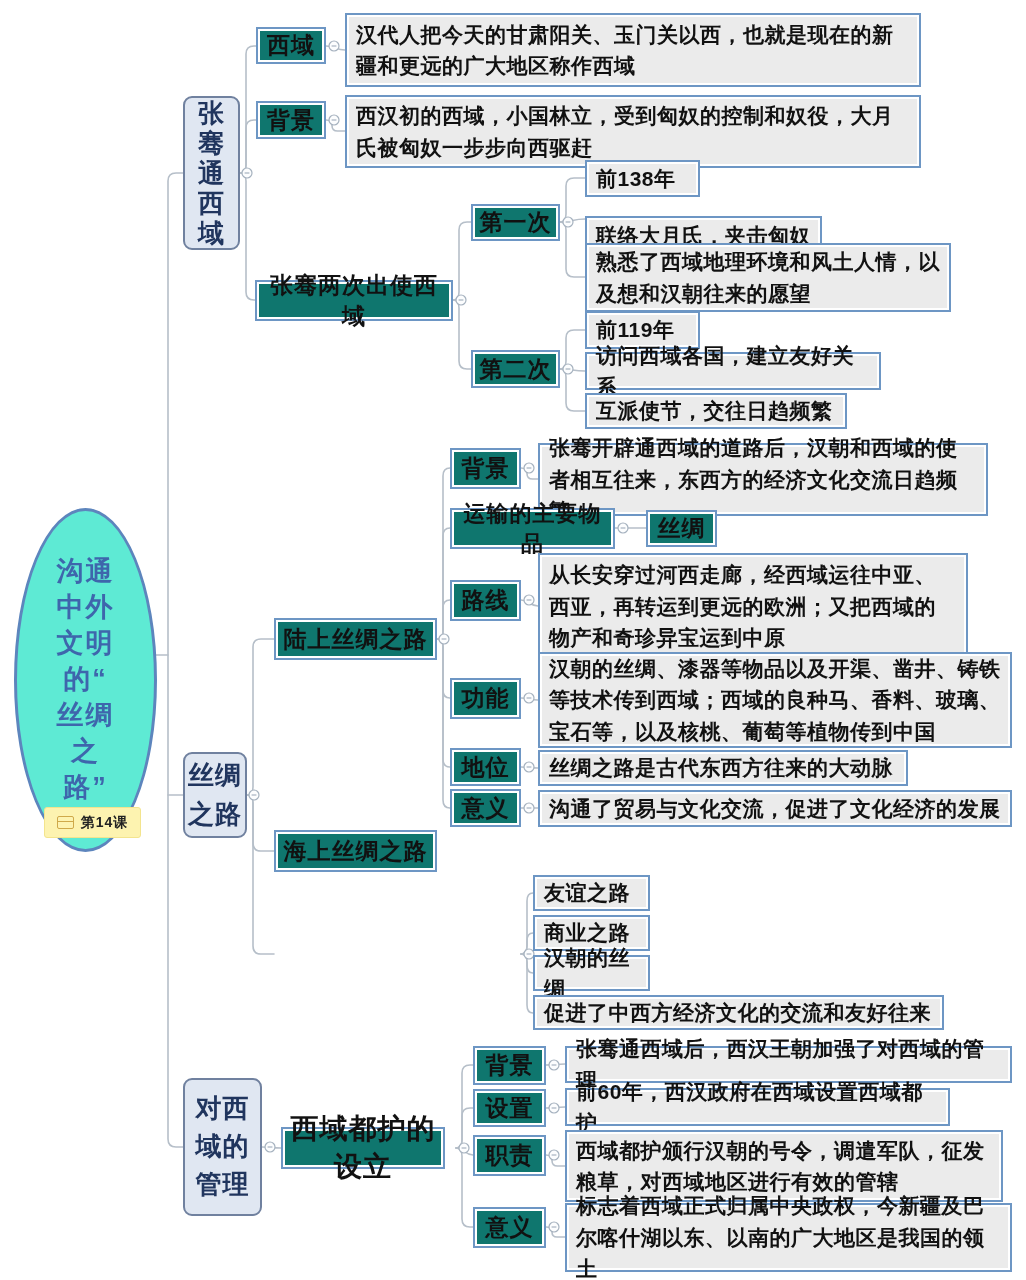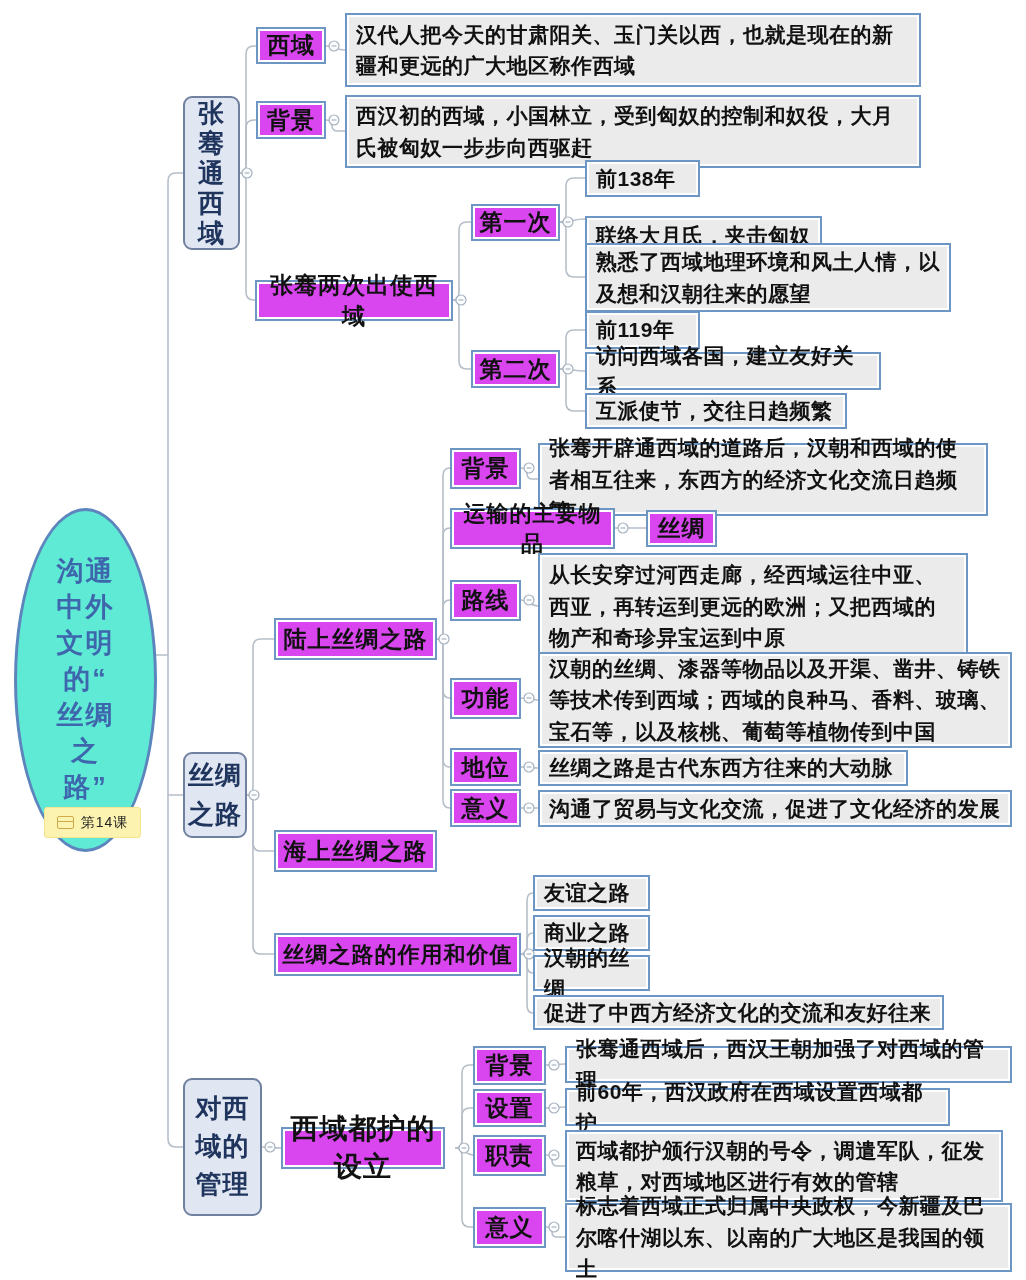--- a/index.html
+++ b/index.html
@@ -9,41 +9,41 @@
   }
   #wires{position:absolute;left:0;top:0;width:1026px;height:1280px;pointer-events:none;}
   .node{position:absolute;box-sizing:border-box;display:flex;align-items:center;}
   
   .desc{
     background:#ebebeb;border:2px solid #6d96c4;box-shadow:inset 0 0 0 2px #ffffff;
     font-size:21px;line-height:1.5;letter-spacing:.5px;padding:2px 9px;text-align:left;
   }
   
   .kw{
-    background:#d946ef;border:2px solid #6d96c4;box-shadow:inset 0 0 0 2px #ffffff;
+    background:#0f766e;border:2px solid #6d96c4;box-shadow:inset 0 0 0 2px #ffffff;
     font-size:23px;justify-content:center;text-align:center;padding:8px 6px;letter-spacing:1px;
   }
   
   .topic{
     background:#e0e7f2;border:2.5px solid #70819f;border-radius:9px;color:#20355e;
     font-size:26px;line-height:1.16;justify-content:center;text-align:center;
     white-space:pre-line;letter-spacing:1px;
   }
   .topic.two{line-height:1.5;}
   .topic.three{line-height:1.45;}
   
   .root{
     background:#5eead4;border:3px solid #5d85bd;border-radius:50%;color:#3e66ac;
     font-size:27px;line-height:1.33;justify-content:center;text-align:center;
     white-space:pre-line;letter-spacing:2px;
   }
   
   .badge{
     background:#fdf3b0;border:1px solid #f3e48e;border-radius:3px;
-    font-size:14px;font-weight:400;color:#222;justify-content:center;gap:7px;letter-spacing:1px;
+    font-size:14px;font-weight:700;color:#222;justify-content:center;gap:7px;letter-spacing:1px;
   }
   .badge .nicon{
     display:inline-block;width:15px;height:11px;border:1.5px solid #cfa94a;border-radius:2px;
     position:relative;flex:0 0 auto;
   }
   .badge .nicon::after{
     content:"";position:absolute;left:0;right:0;top:40%;border-top:1.5px solid #cfa94a;
   }
 </style>
 </head>
@@ -235,21 +235,20 @@
   <div class="node desc" style="left:538px;top:652px;width:474px;height:96px">汉朝的丝绸、漆器等物品以及开渠、凿井、铸铁等技术传到西域；西域的良种马、香料、玻璃、宝石等，以及核桃、葡萄等植物传到中国</div>
 
   <div class="node kw" style="left:450px;top:748px;width:71px;height:38px">地位</div>
   <div class="node desc" style="left:538px;top:750px;width:370px;height:36px">丝绸之路是古代东西方往来的大动脉</div>
 
   <div class="node kw" style="left:450px;top:789px;width:71px;height:38px">意义</div>
   <div class="node desc" style="left:538px;top:790px;width:474px;height:37px">沟通了贸易与文化交流，促进了文化经济的发展</div>
 
   <div class="node kw" style="left:274px;top:830px;width:163px;height:42px">海上丝绸之路</div>
 
-  <div class="node kw" style="left:274px;top:933px;width:247px;height:43px;font-size:22px">丝绸之路的作用和价值</div>
   <div class="node desc" style="left:533px;top:875px;width:117px;height:36px">友谊之路</div>
   <div class="node desc" style="left:533px;top:915px;width:117px;height:36px">商业之路</div>
   <div class="node desc" style="left:533px;top:955px;width:117px;height:36px">汉朝的丝绸</div>
   <div class="node desc" style="left:533px;top:995px;width:411px;height:35px">促进了中西方经济文化的交流和友好往来</div>
 
   <div class="node topic three" style="left:183px;top:1078px;width:79px;height:138px">对西
 域的
 管理</div>
 
   <div class="node kw" style="left:281px;top:1127px;width:164px;height:42px;font-size:28px">西域都护的设立</div>

